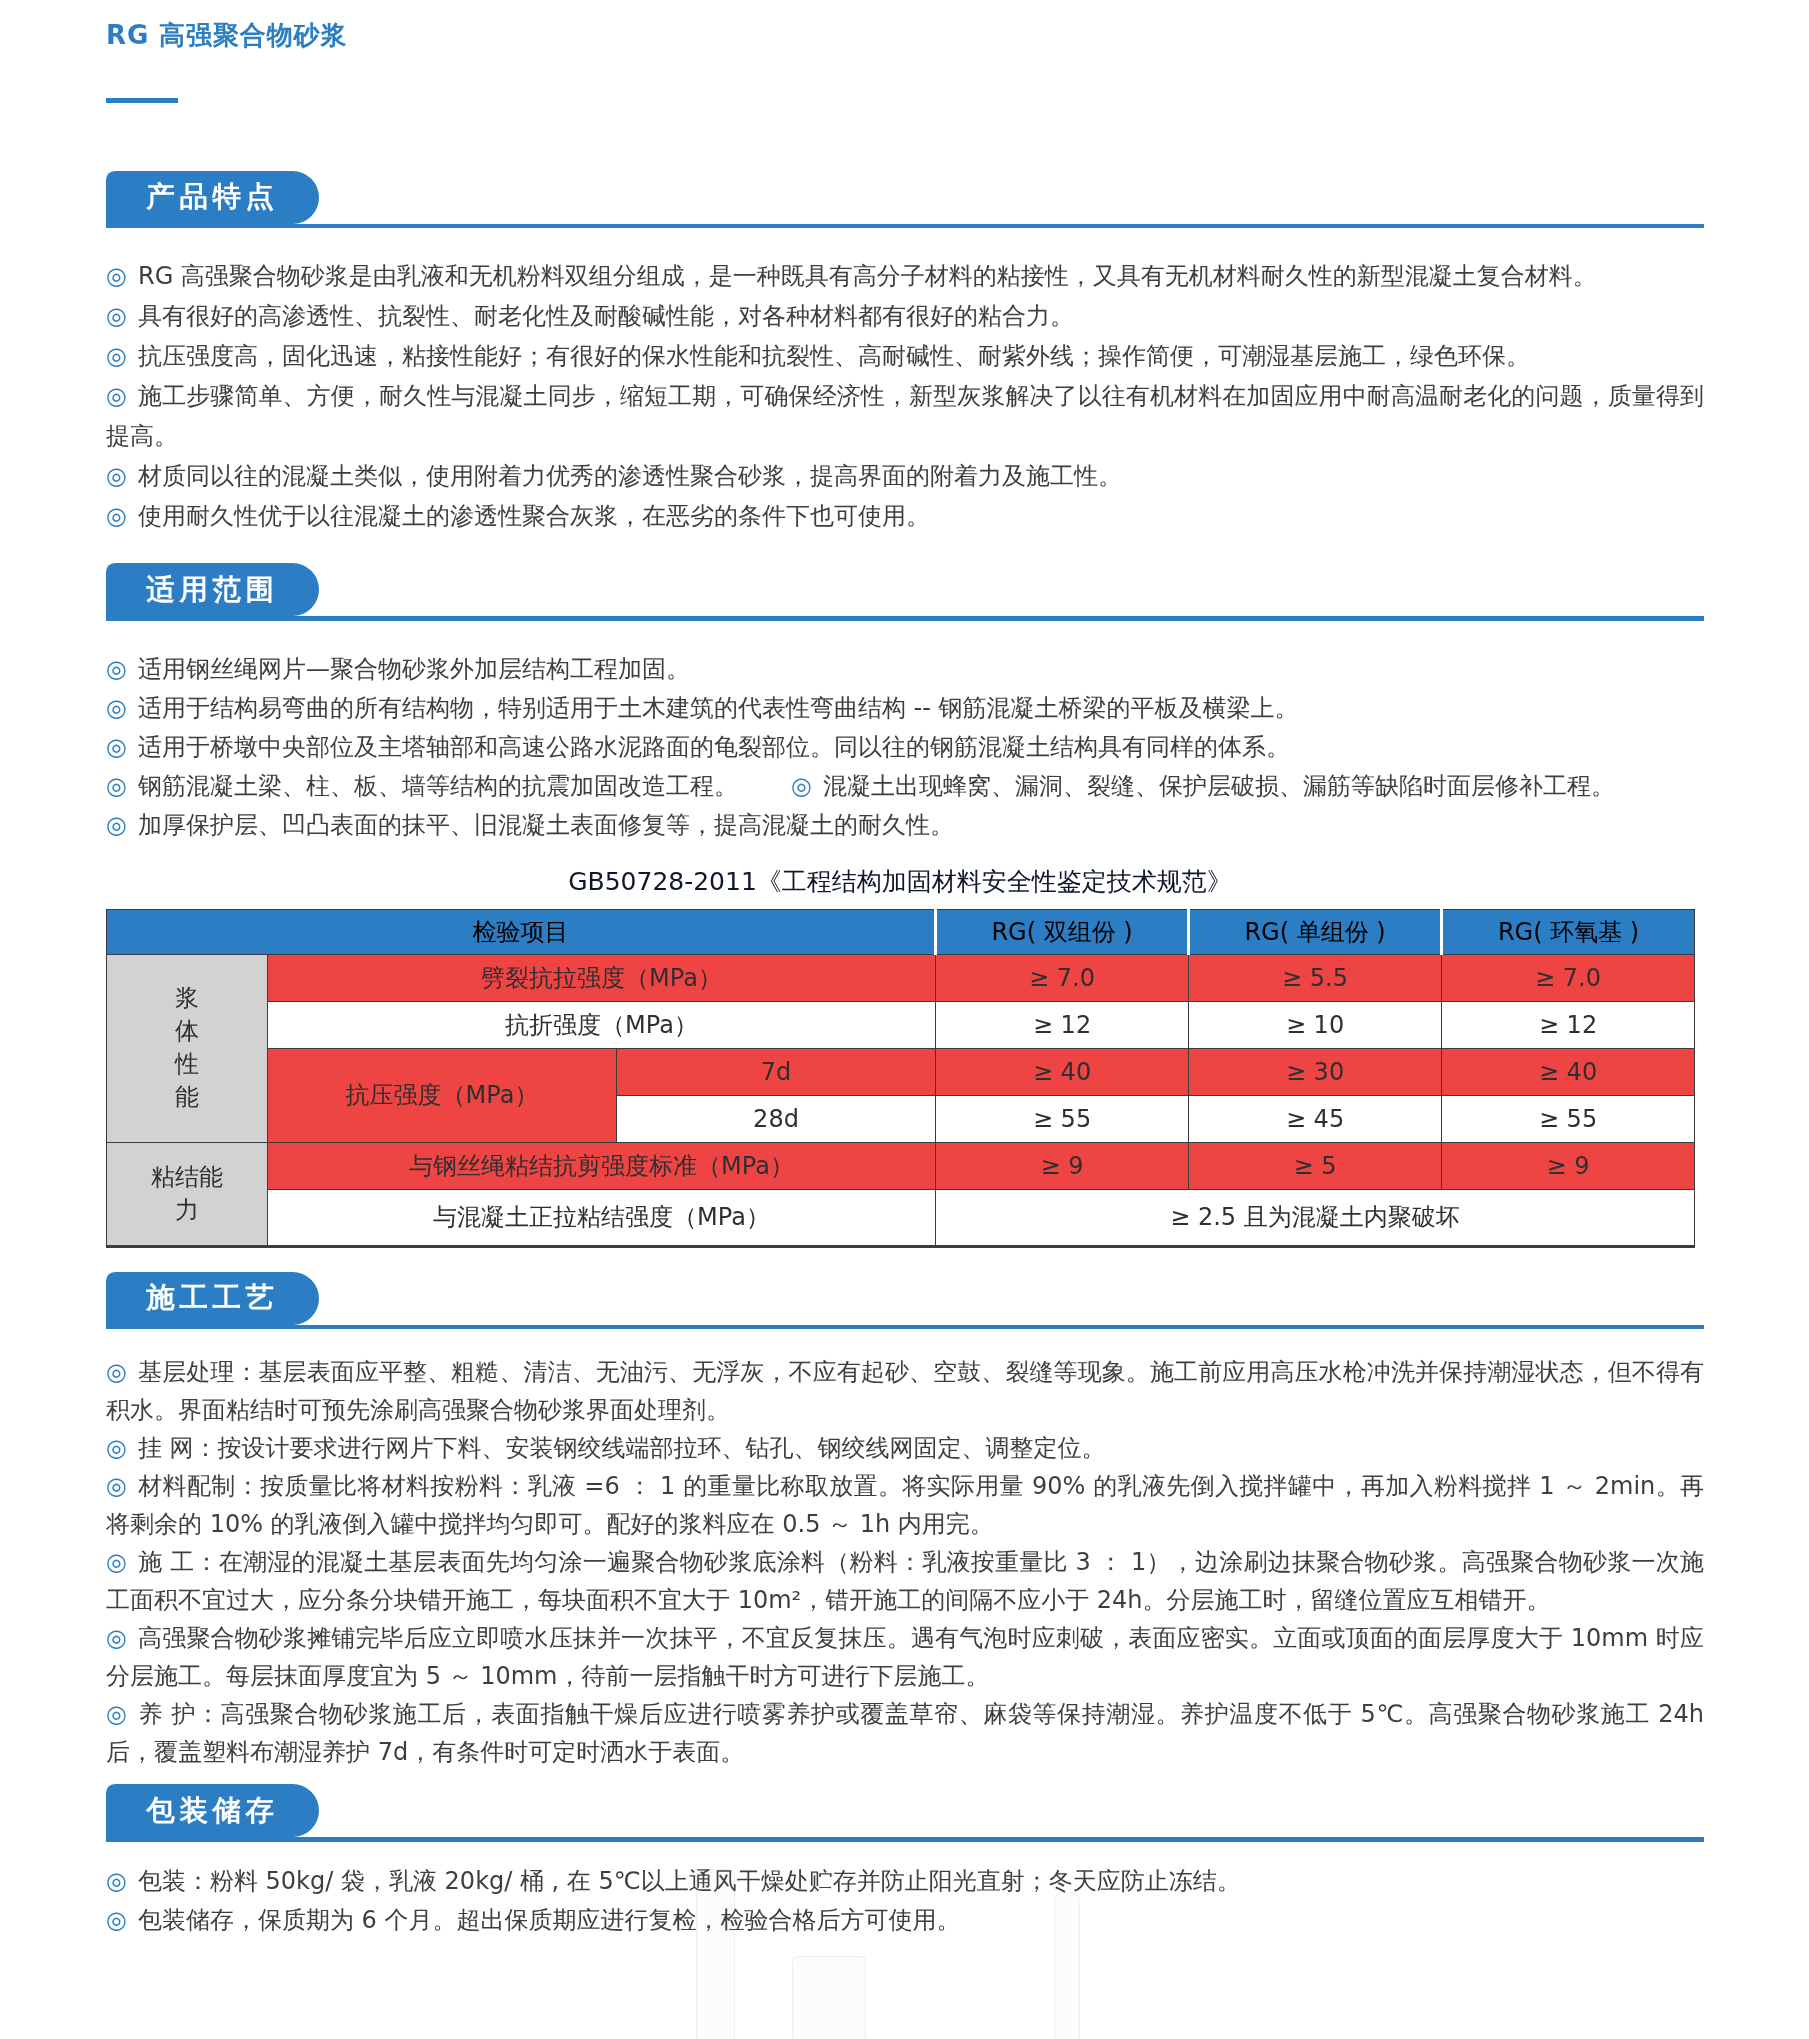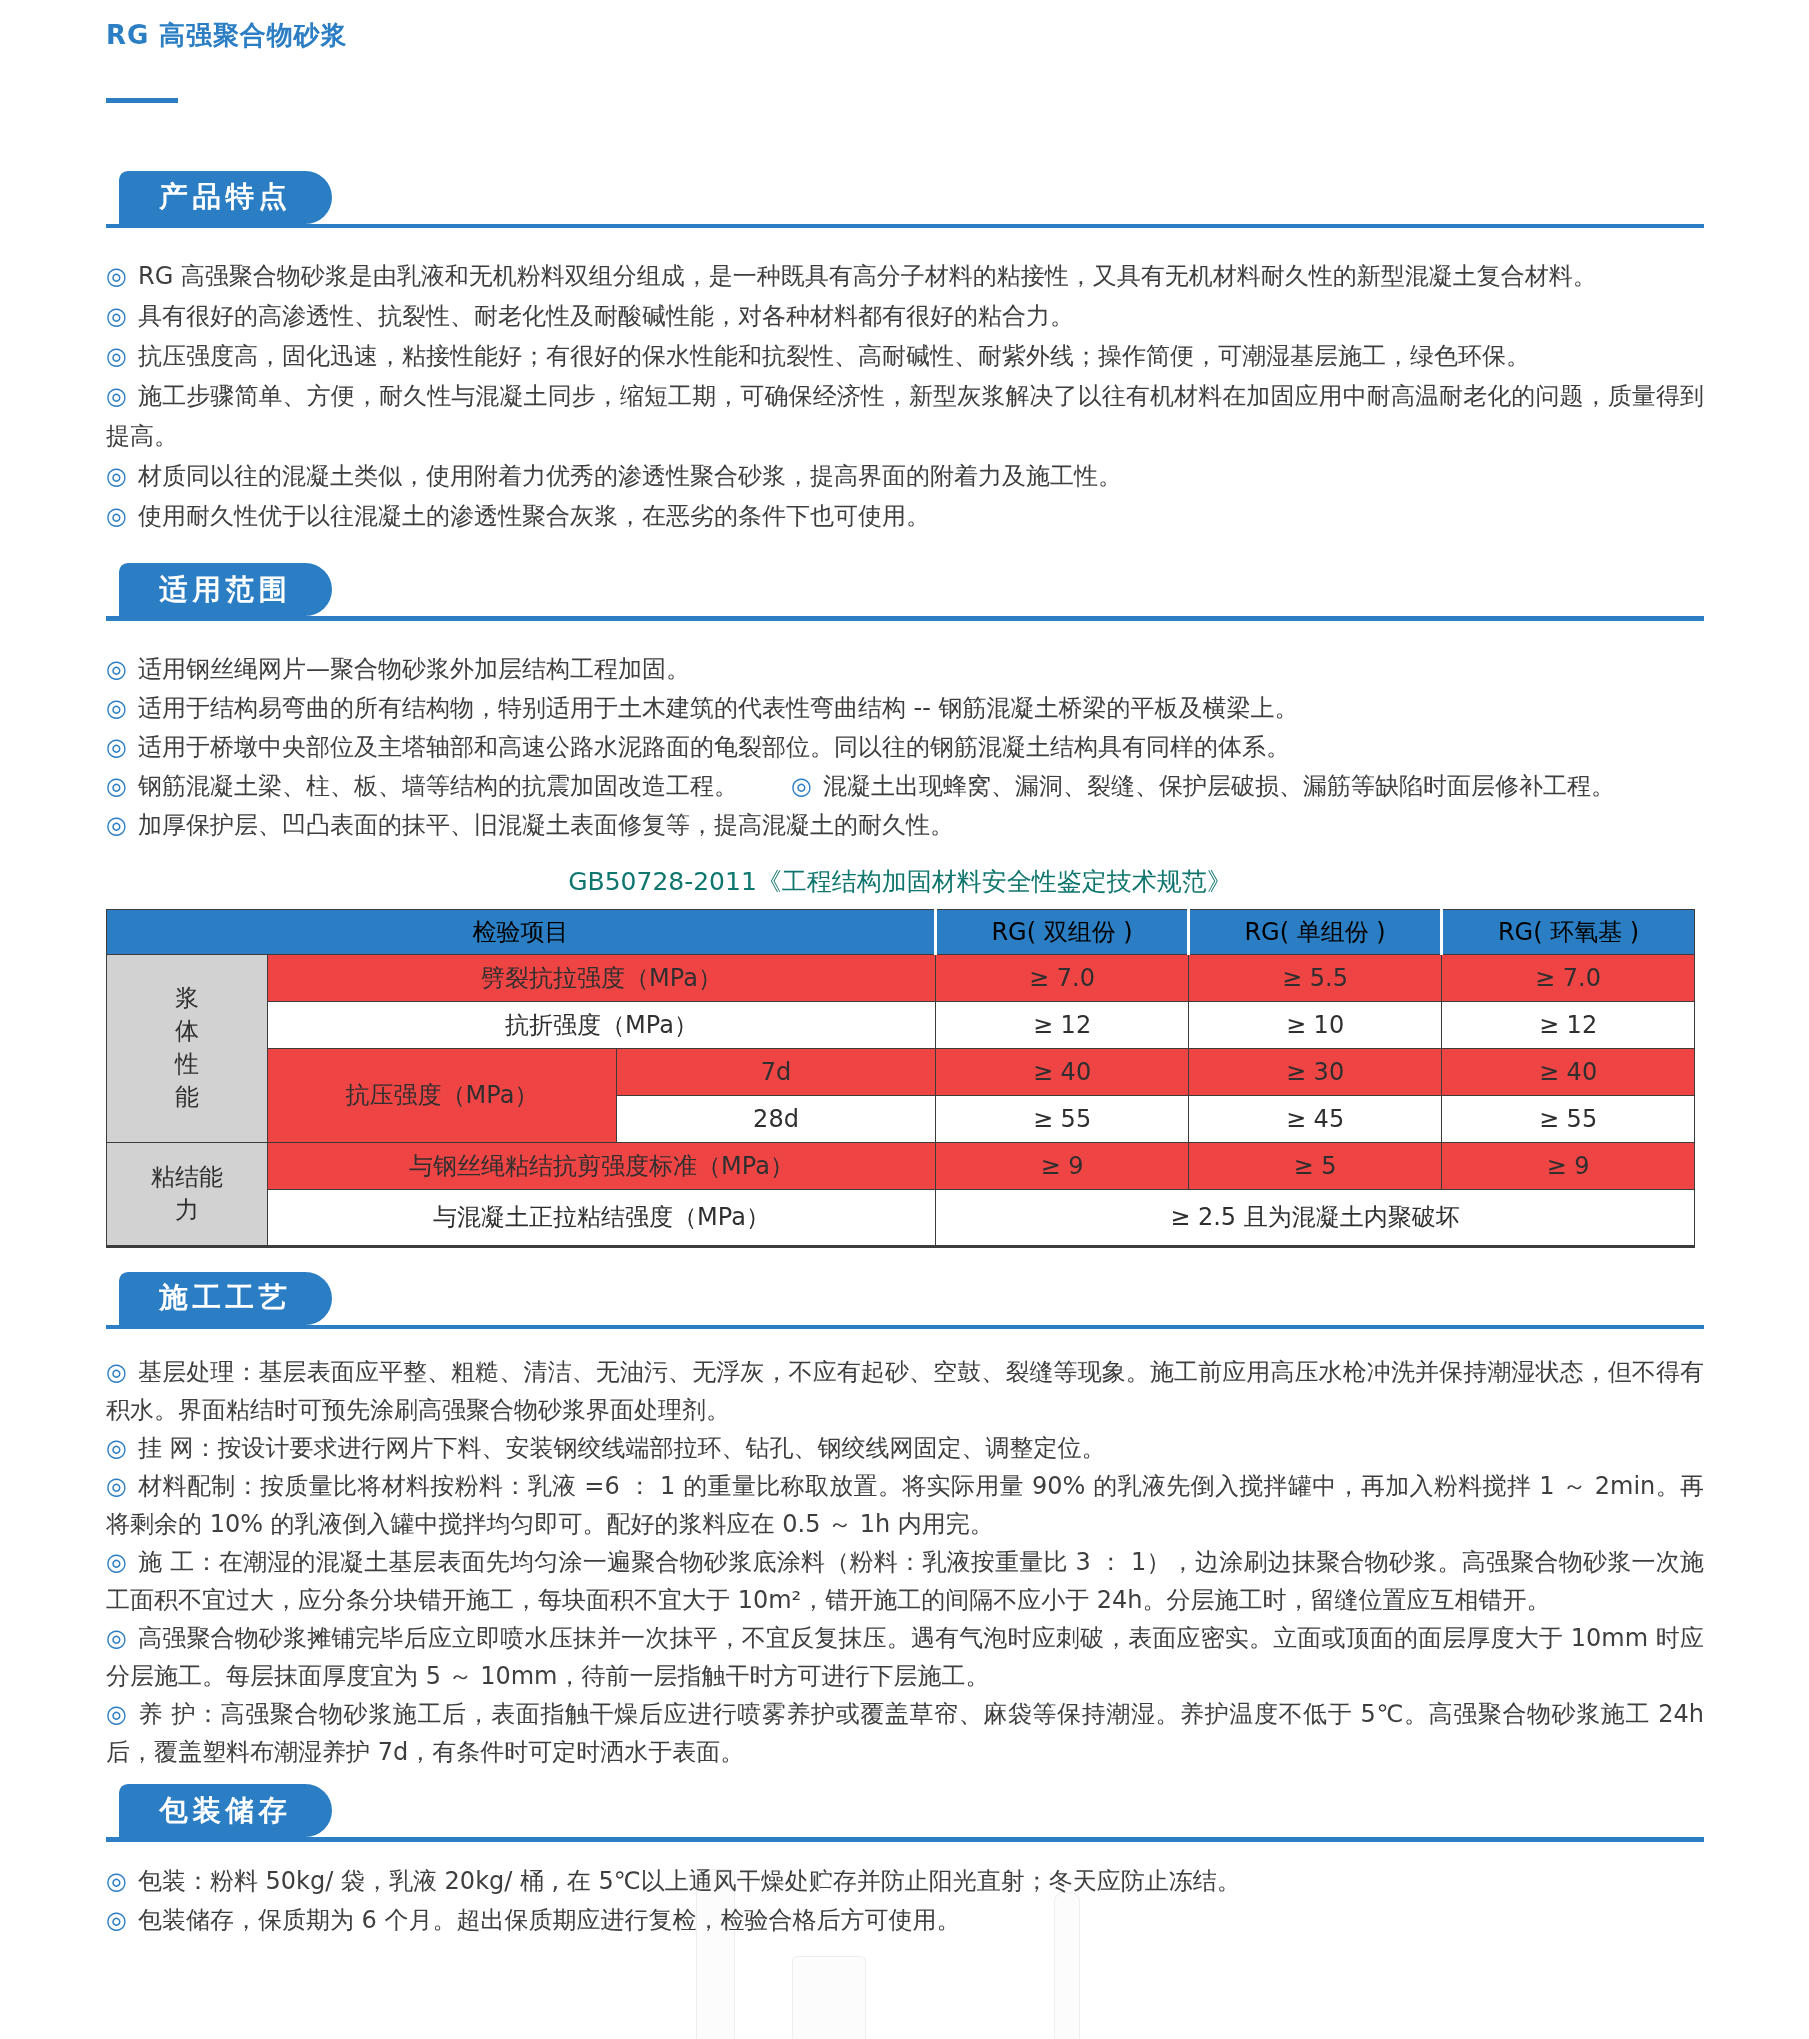--- a/index.html
+++ b/index.html
@@ -17,35 +17,35 @@
     font-size:26px;font-weight:bold;color:#2b7ec3;letter-spacing:0.9px;line-height:48px;
   }
   .title-dash{width:72px;height:4.6px;background:#2b7ec3;margin-top:39px;}
   .sec-head{margin-top:68px;}
   .badge{
     display:flex;align-items:center;justify-content:center;
     width:213px;height:53px;
     background:#2b7ec3;color:#fff;
     font-size:28.5px;font-weight:bold;letter-spacing:4.6px;
     border-radius:9.2px 27.5px 27.5px 0;
-    position:relative;z-index:1;margin-left:13px;
+    position:relative;z-index:1;
   }
   .sec-rule{height:4.6px;background:#2b7ec3;margin-top:0;}
   .bullets{margin-top:27.5px;}
   .bullet{
     margin:0;padding:0;
     font-size:24px;line-height:40px;color:#3e3e3e;
     text-align:justify;
   }
   .bullets.tight .bullet{line-height:39px;}
   .bullets.process .bullet{line-height:38px;font-size:24px;}
   .mk{color:#2b7ec3;margin-right:11px;font-size:24px;}
   .gap2{margin-left:53px;}
   .tbl-caption{
-    margin-top:22px;text-align:center;font-size:25px;color:#0f766e;line-height:29px;
+    margin-top:22px;text-align:center;font-size:25px;color:#0f172a;line-height:29px;
     width:1588px;
   }
   table.perf{
     margin-top:13px;
     border-collapse:collapse;table-layout:fixed;
     width:1588px;
     font-size:24px;color:#2f2f2f;
   }
   table.perf th{
     background:#2b7ec3;color:#000000;font-weight:normal;

